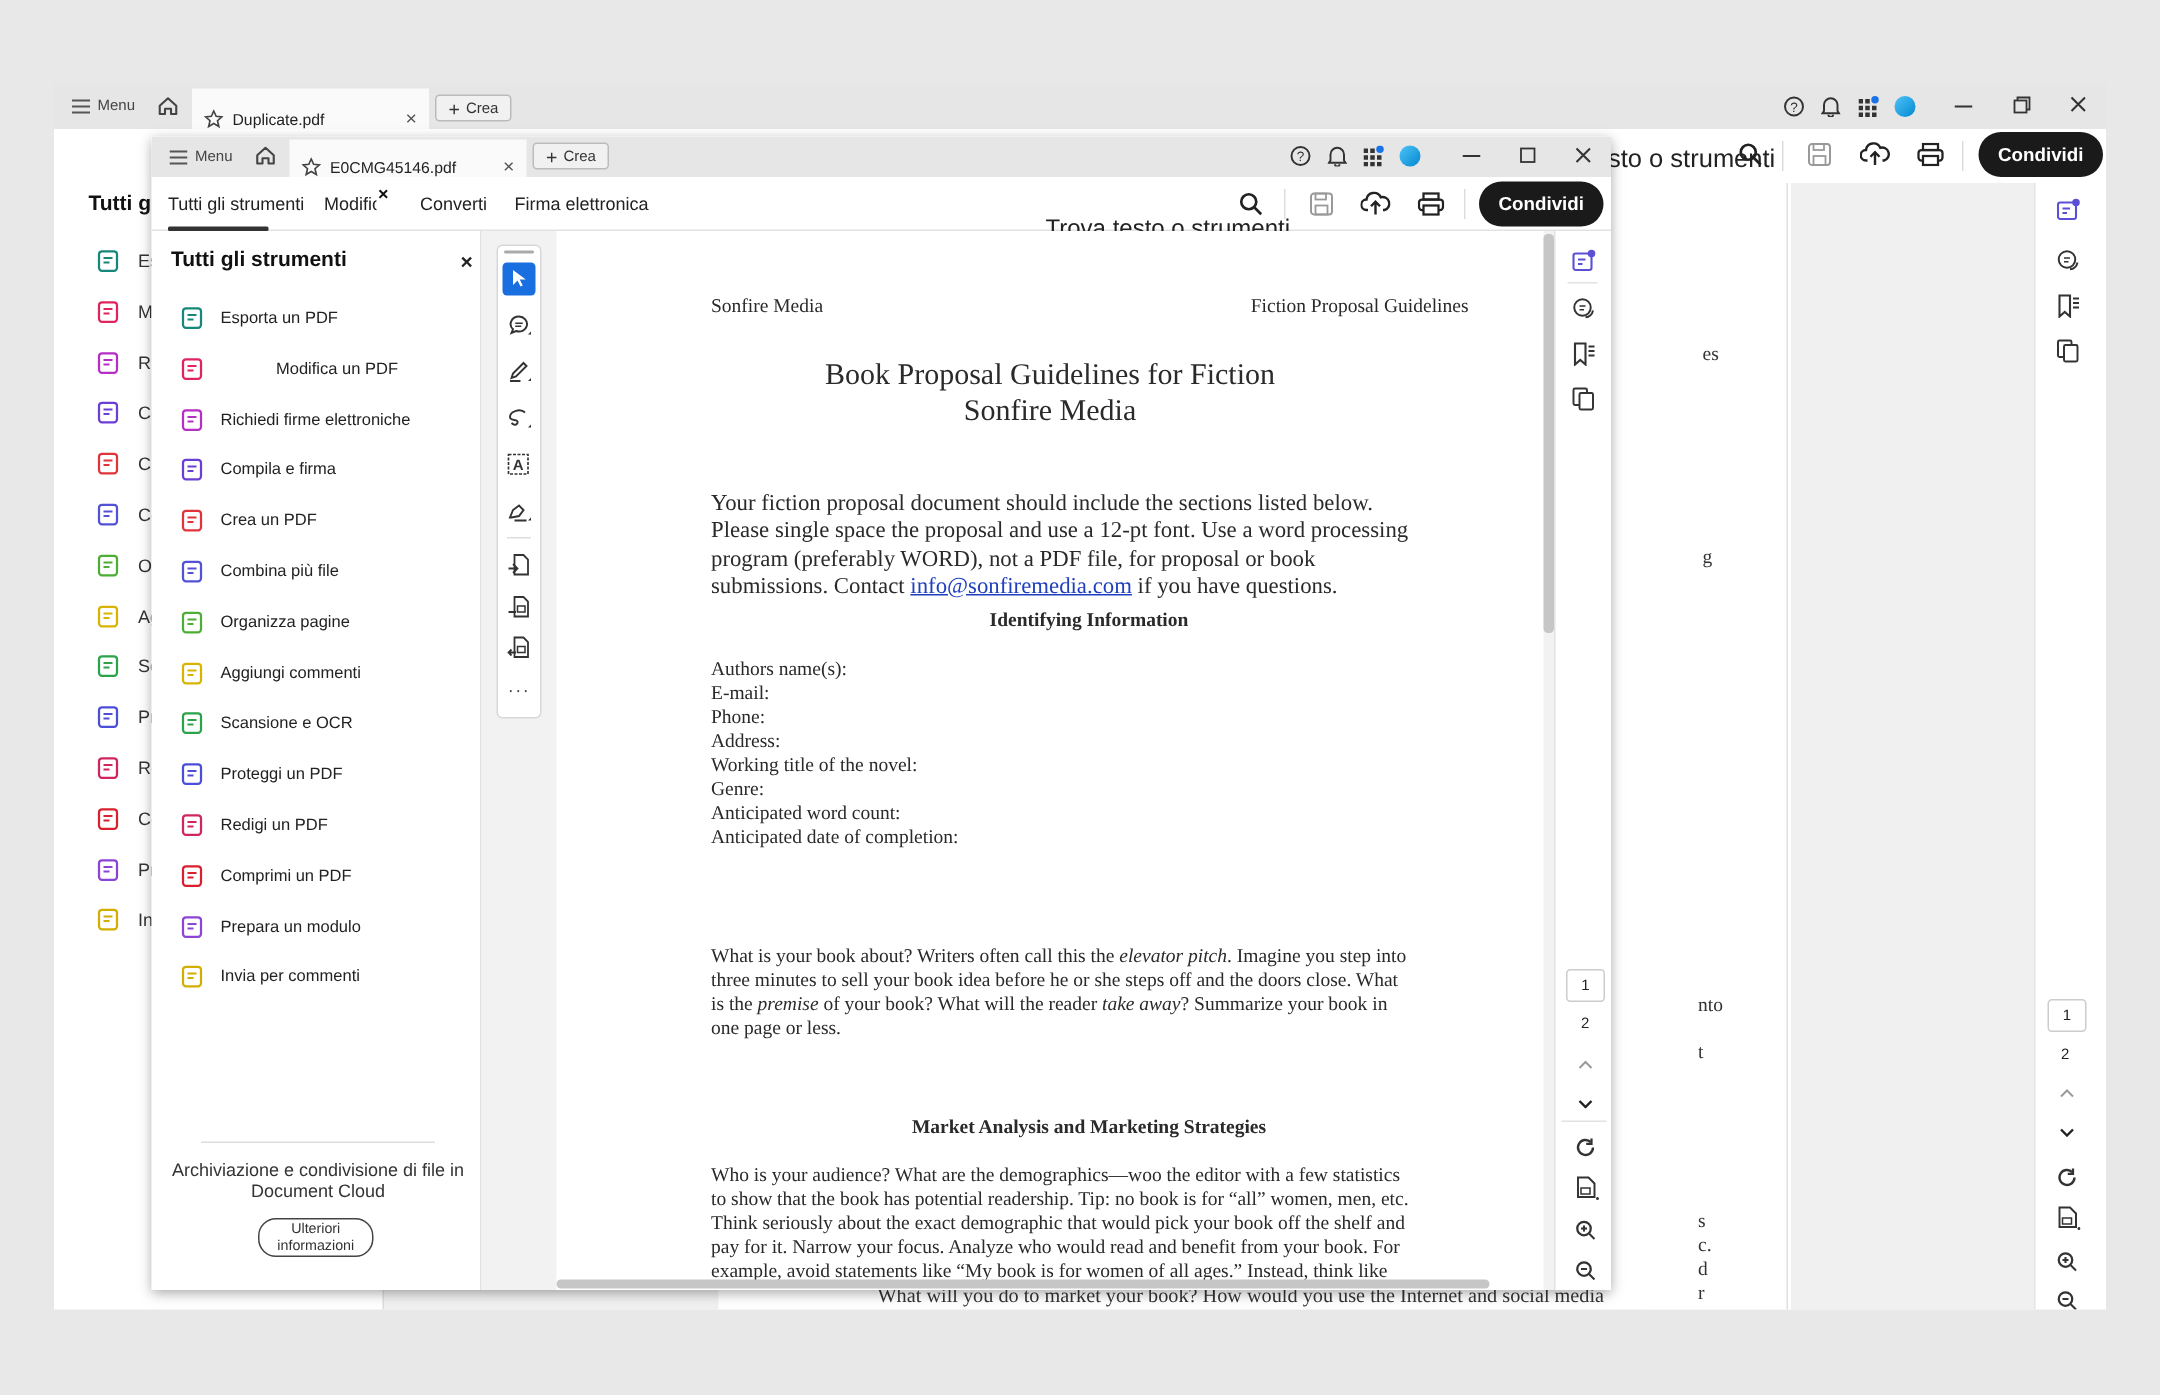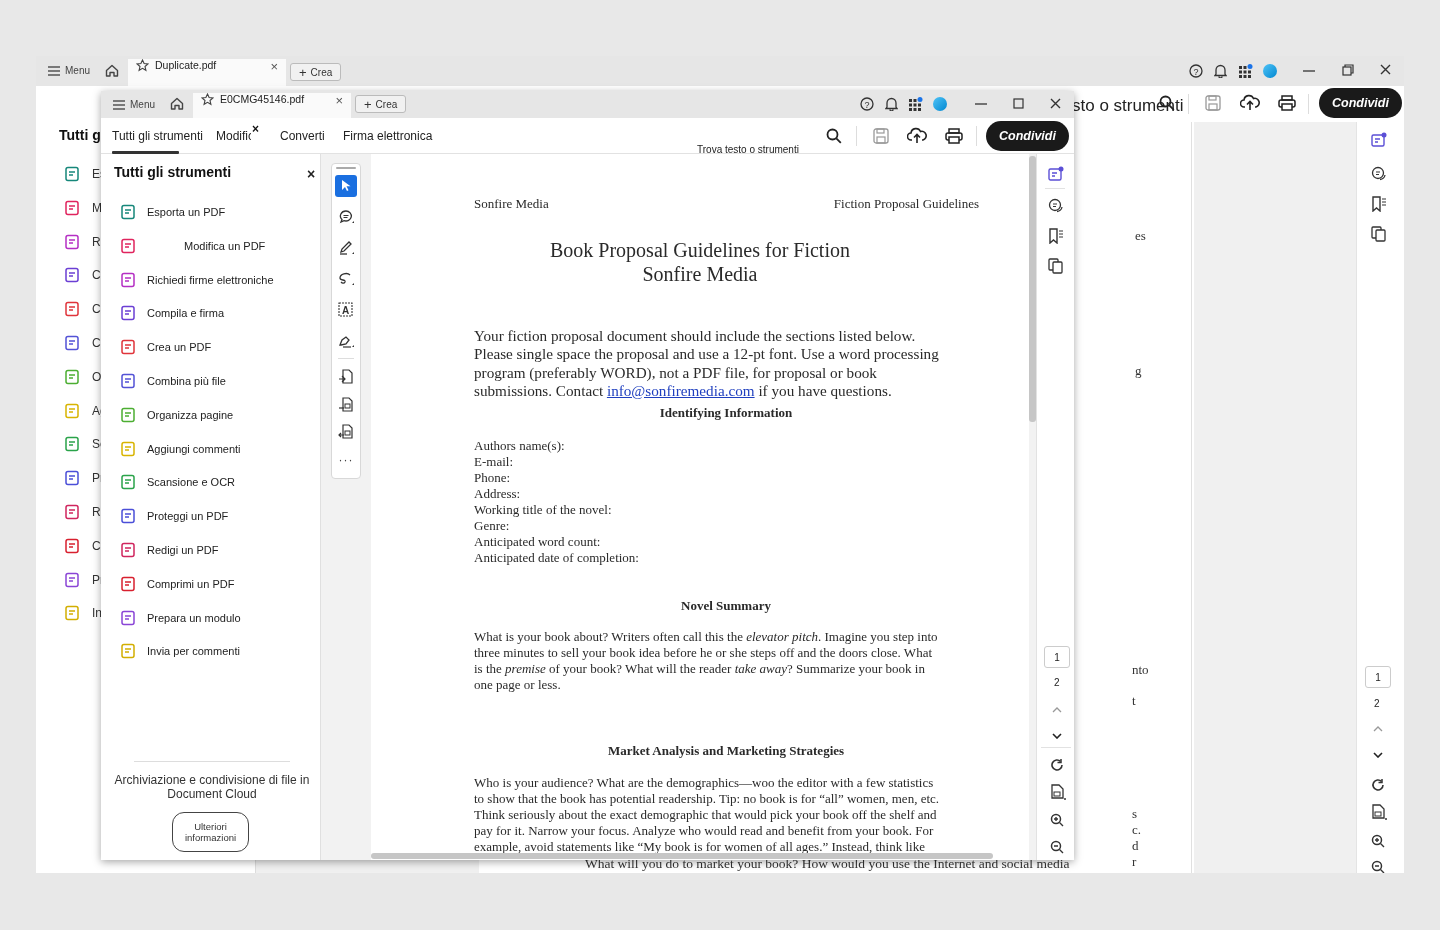--- a/index.html
+++ b/index.html
@@ -4,25 +4,25 @@
 <style>
   * { box-sizing: border-box; margin: 0; padding: 0; }
   html, body { width: 1440px; height: 930px; overflow: hidden; background: #e8e8e8; font-family: "Liberation Sans", sans-serif; color: #222; }
   .abs { position: absolute; }
   svg { display: block; }
 
   
   #back-win { left: 36px; top: 56px; width: 1368px; height: 817px; background: #f8f8f8; overflow: hidden; }
   #back-titlebar { left: 0; top: 0; width: 1368px; height: 30px; background: #e6e6e6; }
   .tb-menu { display: flex; align-items: center; gap: 5px; font-size: 10px; color: #444; }
-  .tab { background: #fafafa; height: 27px; top: 3px; display: flex; align-items: flex-start; font-size: 10.5px; color: #222; padding-left: 8px; }
+  .tab { background: #fafafa; height: 27px; top: 3px; display: flex; align-items: flex-end; font-size: 10.5px; color: #222; padding-left: 8px; }
   .tab .x { position: absolute; right: 8px; font-size: 13px; color: #555; }
   .crea-btn { border: 1px solid #bbb; border-radius: 3px; height: 18px; display: flex; align-items: center; gap: 4px; padding: 0 8px; font-size: 10px; color: #333; background: #f1f1f1; }
   #back-toolbar { left: 0; top: 30px; width: 1368px; height: 36px; background: #fff; }
-  .condividi { background: #1a1a1a; color: #fff; font-weight: bold; font-size: 12.5px; border-radius: 16px; display: flex; align-items: center; justify-content: center; font-style: italic; }
+  .condividi { background: #1a1a1a; color: #fff; font-weight: bold; font-size: 12.5px; border-radius: 16px; display: flex; align-items: center; justify-content: center; }
   #back-left { left: 0; top: 66px; width: 220px; height: 751px; background: #fff; }
   #back-doc-bg { left: 220px; top: 66px; width: 1100px; height: 751px; background: #f0f0f0; }
   #back-page { left: 1060px; top: 66px; width: 96px; height: 751px; background: #fff; font-family: "Liberation Serif", serif; font-size: 13px; color: #333; }
   #back-rail { left: 1320px; top: 66px; width: 48px; height: 751px; background: #fff; border-left: 1px solid #e4e4e4; }
   .bl-item { position: absolute; left: 28px; display: flex; align-items: center; gap: 12px; font-size: 12px; color: #333; }
 
   
   #front-win { left: 101px; top: 91px; width: 973px; height: 769px; background: #fff; box-shadow: 0 2px 8px rgba(0,0,0,0.35); overflow: hidden; }
   #front-titlebar { left: 0; top: 0; width: 973px; height: 27px; background: #e6e6e6; }
   #front-toolbar { left: 0; top: 27px; width: 973px; height: 36px; background: #fff; border-bottom: 1px solid #e2e2e2; }
@@ -348,21 +348,21 @@
   </div>
 
   <div id="front-toolbar" class="abs">
     <span class="menu-tab" style="left:11px;">Tutti gli strumenti</span>
     <div class="abs" style="left:11px;top:33px;width:67px;height:3px;background:#333;border-radius:1px"></div>
     <span class="menu-tab" style="left:115px;width:35px;overflow:hidden;white-space:nowrap;">Modifica</span>
     <span class="abs" style="left:151px;top:4px;font-size:12px;font-weight:bold;color:#111">×</span>
     <span class="menu-tab" style="left:179px;">Converti</span>
     <span class="menu-tab" style="left:242px;">Firma elettronica</span>
 
-    <span class="abs" style="left:596px;top:11px;font-size:10px;color:#222;margin-top:15px;">Trova testo o strumenti</span>
+    <span class="abs" style="left:596px;top:11px;font-size:16px;color:#222;margin-top:15px;">Trova testo o strumenti</span>
     <svg class="abs" style="left:725px;top:10px" width="16" height="16">
         <circle cx="6.5" cy="6.5" r="5" fill="none" stroke="#222" stroke-width="1.8"></circle>
         <path d="M10.3 10.3l4.5 4.5" stroke="#222" stroke-width="1.8"></path>
       </svg>
     <div class="abs" style="left:755px;top:8px;width:1px;height:20px;background:#ddd"></div>
     <svg class="abs" style="left:772px;top:10px" width="16" height="16">
         <rect x="1" y="1" width="14" height="14" rx="2" fill="none" stroke="#999" stroke-width="1.3"></rect>
         <rect x="4" y="1" width="7" height="4" fill="none" stroke="#999" stroke-width="1.2"></rect>
         <rect x="4" y="9" width="8" height="6" fill="none" stroke="#999" stroke-width="1.2"></rect>
       </svg>
@@ -477,21 +477,21 @@
         <div class="tool-item" style="top: 488.4px;">
           <svg width="16" height="16">
             <rect x="2" y="1.5" width="12" height="13" rx="2" fill="none" stroke="#d2ae00" stroke-width="1.5"></rect>
             <path d="M5 6h6M5 9h4" stroke="#d2ae00" stroke-width="1.3"></path>
           </svg>
           <span>Invia per commenti</span>
         </div>
       </div>
     <div class="abs" style="left:33px;top:607px;width:156px;height:1px;background:#ddd"></div>
     <div class="abs" style="left:6px;top:619px;width:210px;text-align:center;font-size:12px;line-height:14px;color:#333;">Archiviazione e condivisione di file in Document Cloud</div>
-    <div class="abs" style="left:71px;top:658px;width:77px;height:40px;border:1.5px solid #444;border-radius:12px;font-size:9.5px;line-height:11px;text-align:center;display:flex;align-items:center;justify-content:center;color:#333;padding:1px 8px;">Ulteriori informazioni</div>
+    <div class="abs" style="left:71px;top:658px;width:77px;height:26px;border:1.5px solid #444;border-radius:12px;font-size:9.5px;line-height:11px;text-align:center;display:flex;align-items:center;justify-content:center;color:#333;padding:1px 8px;">Ulteriori informazioni</div>
   </div>
 
   <div id="doc-area" class="abs"></div>
   <div id="quick-tools" class="abs">
     <div class="abs" style="left:4px;top:3px;width:20px;height:2px;background:#aaa;border-radius:1px"></div>
     <div class="qt" style="top:11px;background:#1a6fe0;">
       <svg width="12" height="14">
           <path d="M2 1v10l3-3 2 4 1.5-.7-2-4h4z" fill="#fff"></path>
         </svg>
     </div>
@@ -569,21 +569,20 @@
     <div id="fields-list" class="p-abs small-txt" style="left:103px;top:284px;font-size:13px">
         <div>Authors name(s):</div>
         <div>E-mail:</div>
         <div>Phone:</div>
         <div>Address:</div>
         <div>Working title of the novel:</div>
         <div>Genre:</div>
         <div>Anticipated word count:</div>
         <div>Anticipated date of completion:</div>
       </div>
-    <div class="abs" style="left:0;width:710px;top:444px;text-align:center;font-size:13px;font-weight:bold">Novel Summary</div>
     <div class="p-abs small-txt" style="left:103px;top:475px;font-size:13px">
       <div><span> What is your book about? Writers often call this the </span><i>elevator pitch</i><span>. Imagine you step into</span></div>
       <div>three minutes to sell your book idea before he or she steps off and the doors close. What</div>
       <div><span>is the </span><i>premise</i><span> of your book? What will the reader </span><i>take away</i><span>? Summarize your book in</span></div>
       <div>one page or less.</div>
     </div>
     <div class="abs" style="left:0;width:710px;top:589px;text-align:center;font-size:13px;font-weight:bold">Market Analysis and Marketing Strategies</div>
     <div id="market-list" class="p-abs small-txt" style="left:103px;top:621px;font-size:13px">
         <div>Who is your audience? What are the demographics—woo the editor with a few statistics</div>
         <div>to show that the book has potential readership. Tip: no book is for “all” women, men, etc.</div>

